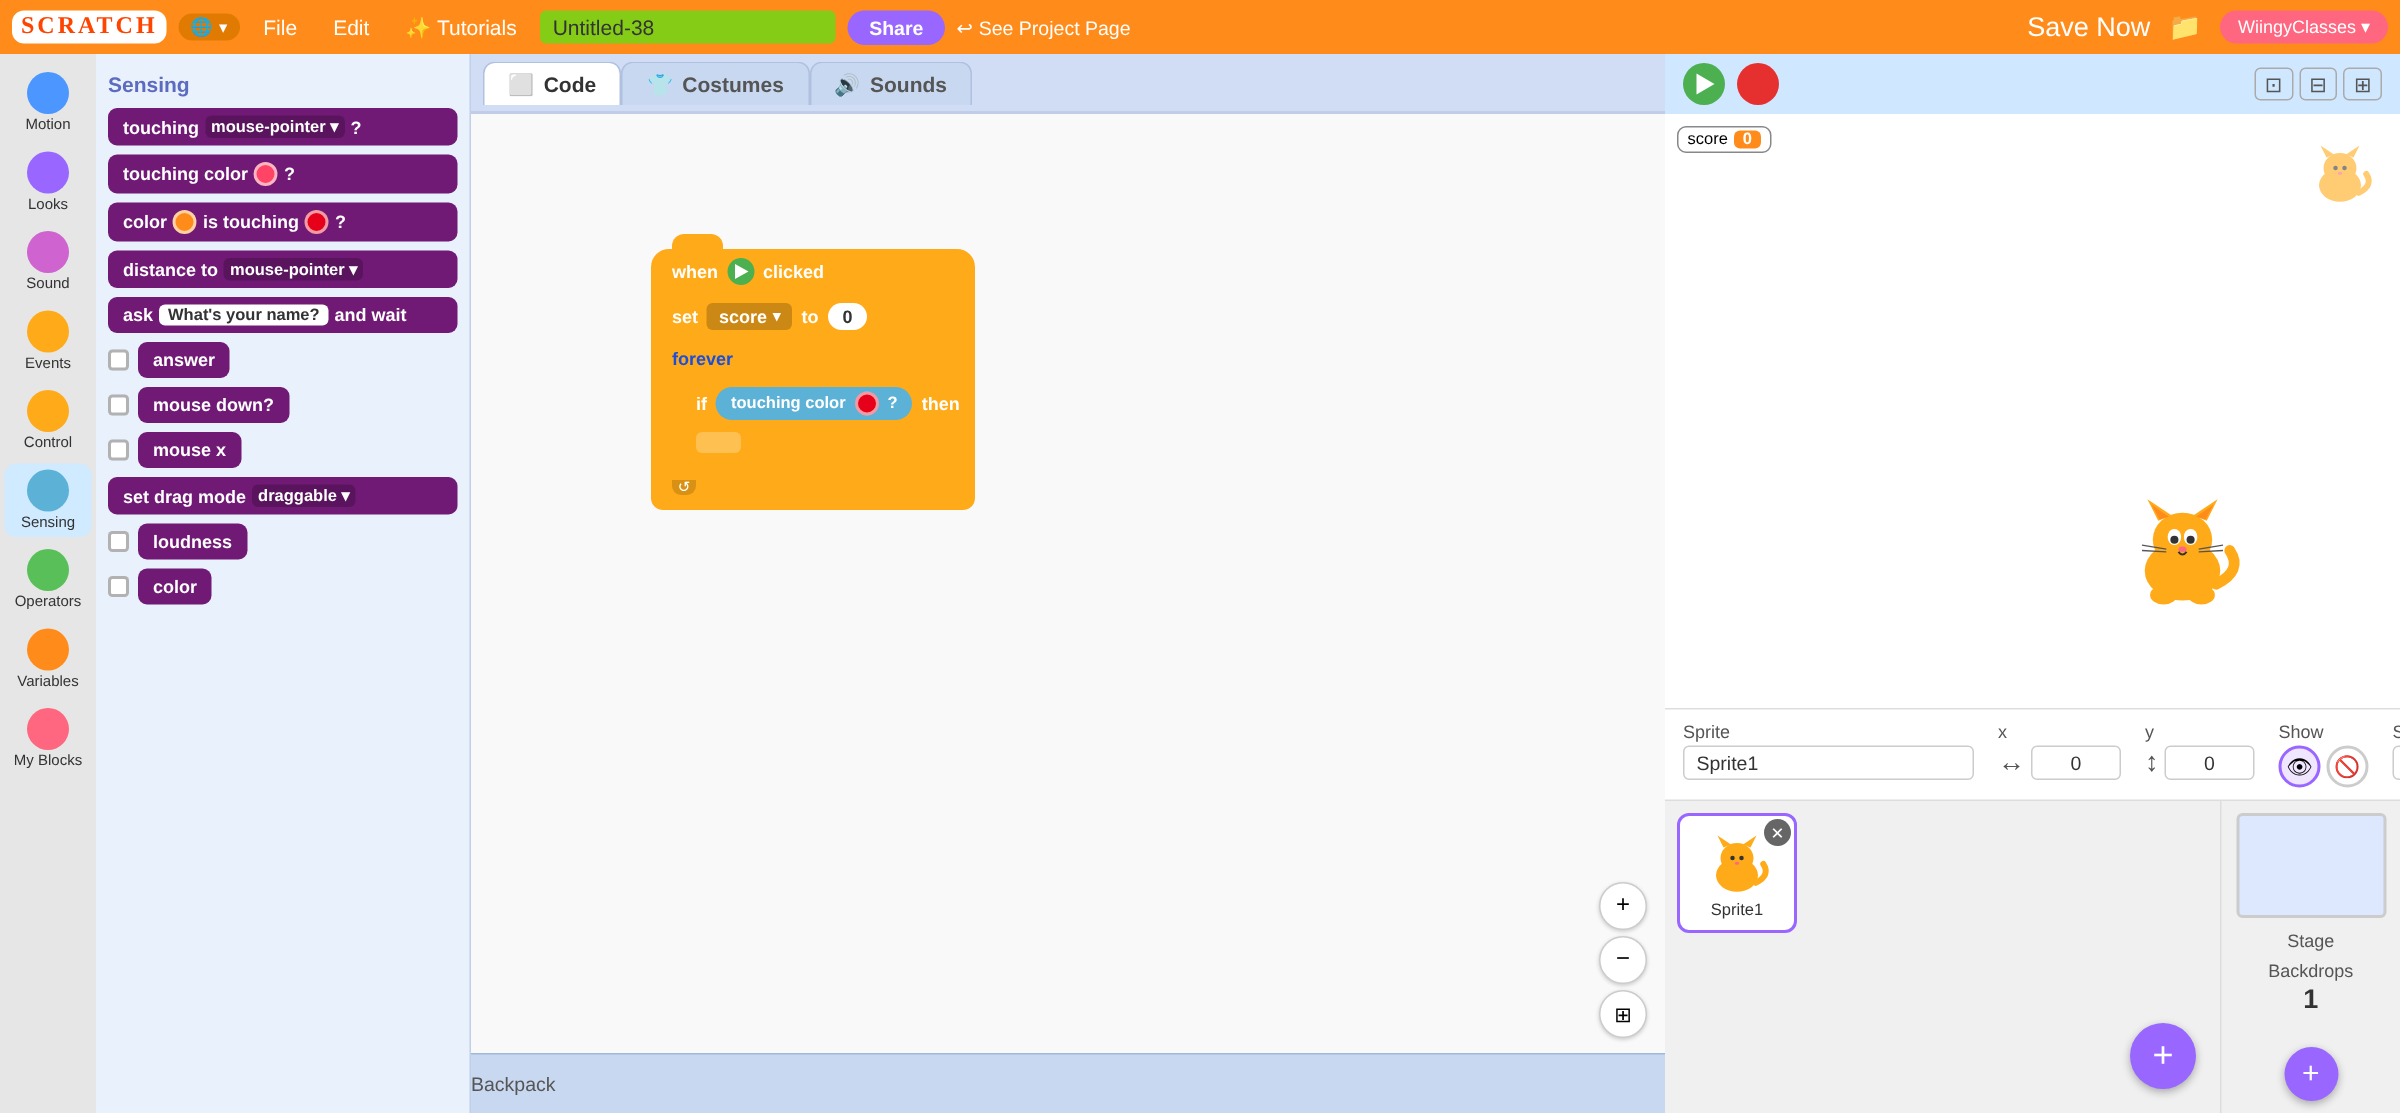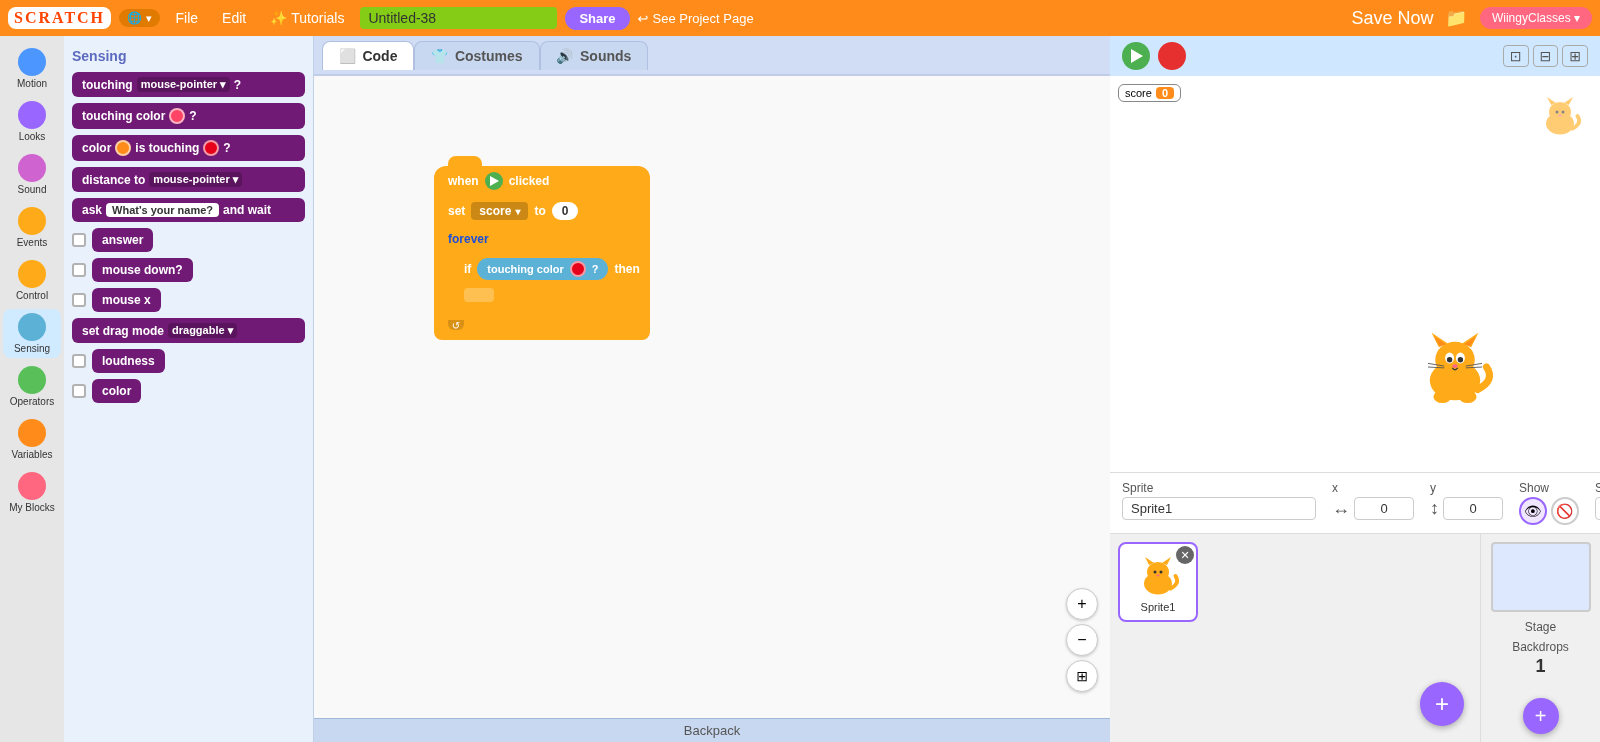--- a/index.html
+++ b/index.html
@@ -124,22 +124,22 @@
       display: flex; flex-direction: column; gap: 4px;
     }
     .zoom-btn {
       width: 32px; height: 32px; background: #fff; border: 1px solid #ccc;
       border-radius: 50%; cursor: pointer; font-size: 16px;
       display: flex; align-items: center; justify-content: center;
       box-shadow: 0 1px 3px rgba(0,0,0,0.2);
     }
     .backpack-bar {
       position: absolute; bottom: 0; left: 0; right: 0;
-      height: 24px; background: #c8d8f0; border-top: 1px solid #a0b8d8;
-      display: flex; align-items: center; justify-content: center;
+      height: 40px; background: #c8d8f0; border-top: 1px solid #a0b8d8;
+      display: flex; align-items: center; justify-content: flex-start;
       font-size: 13px; color: #555; cursor: pointer;
     }
 
     
     .scratch-block-group {
       position: absolute; top: 90px; left: 120px;
     }
 
     
     #sprite-info {

